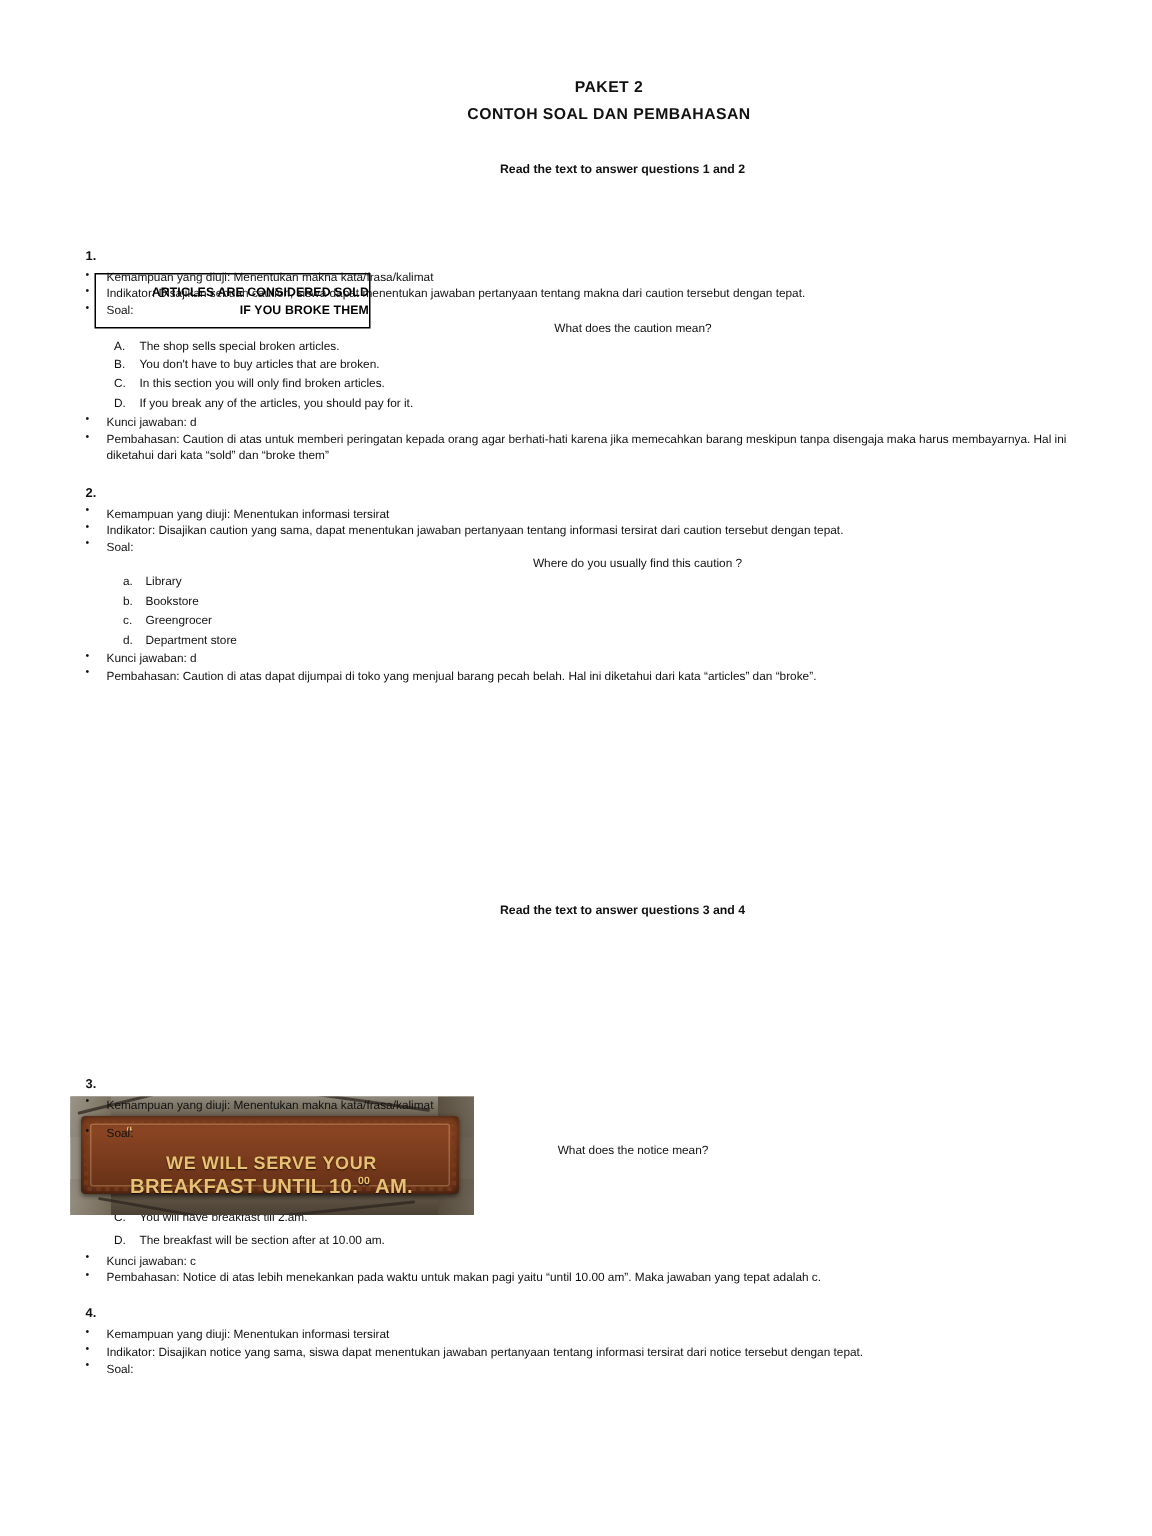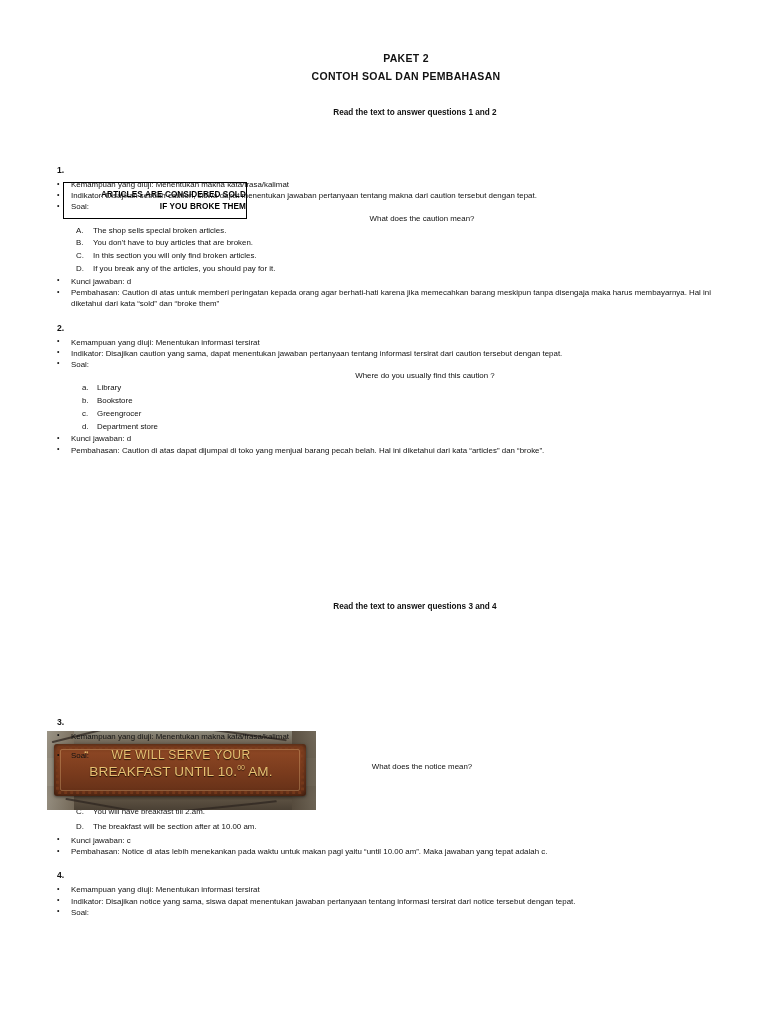--- a/index.html
+++ b/index.html
@@ -176,24 +176,24 @@
     position: absolute;
     left: 2px; top: 2px; right: 2px; bottom: 2px;
     border: 3px dotted rgba(120,58,28,.95);
     border-radius: 4px;
     opacity: .9;
   }
   .sign-text {
     position: absolute;
     left: 10px;
     right: 8px;
-    top: 5px;
+    top: 25px;
     text-align: center;
     font-family: "Liberation Sans", sans-serif;
-    font-weight: normal;
+    font-weight: bold;
     color: #e8c172;
     text-shadow: 0 1px 1px rgba(0,0,0,.7);
     letter-spacing: 0.4px;
     line-height: 1.06;
   }
   .sign-l1 { font-size: 12px; }
   .sign-l2 { font-size: 13.5px; margin-top: 2px; letter-spacing: 0.2px; }
   .sign-l2 .sup {
     font-size: 7px;
     vertical-align: super;

